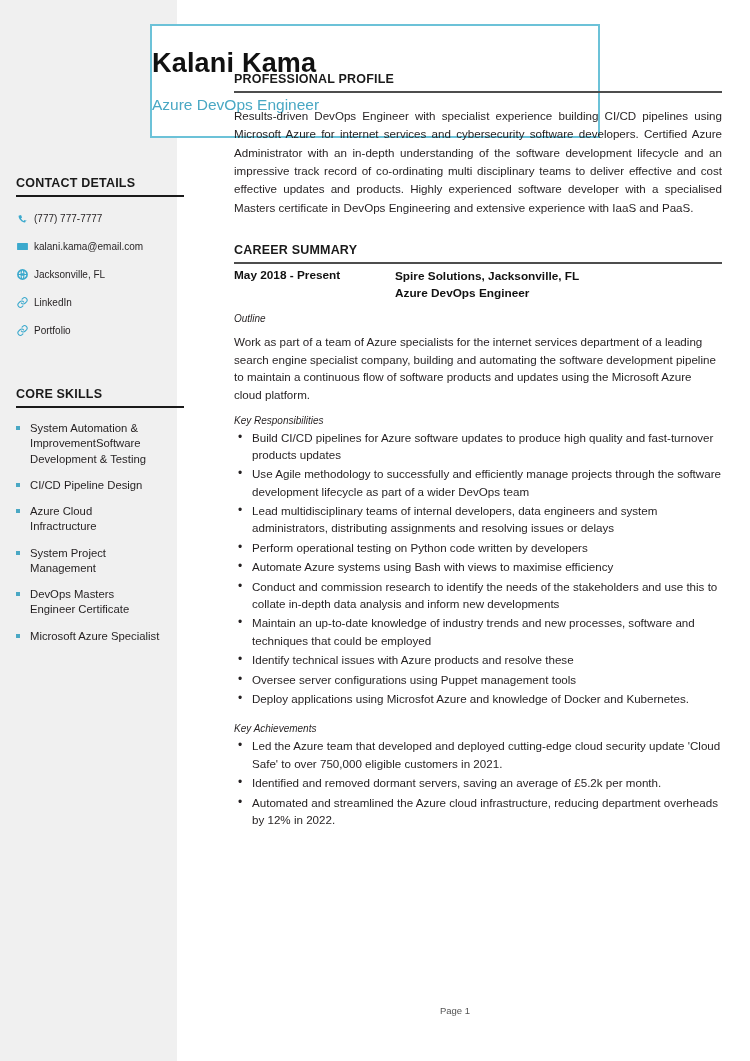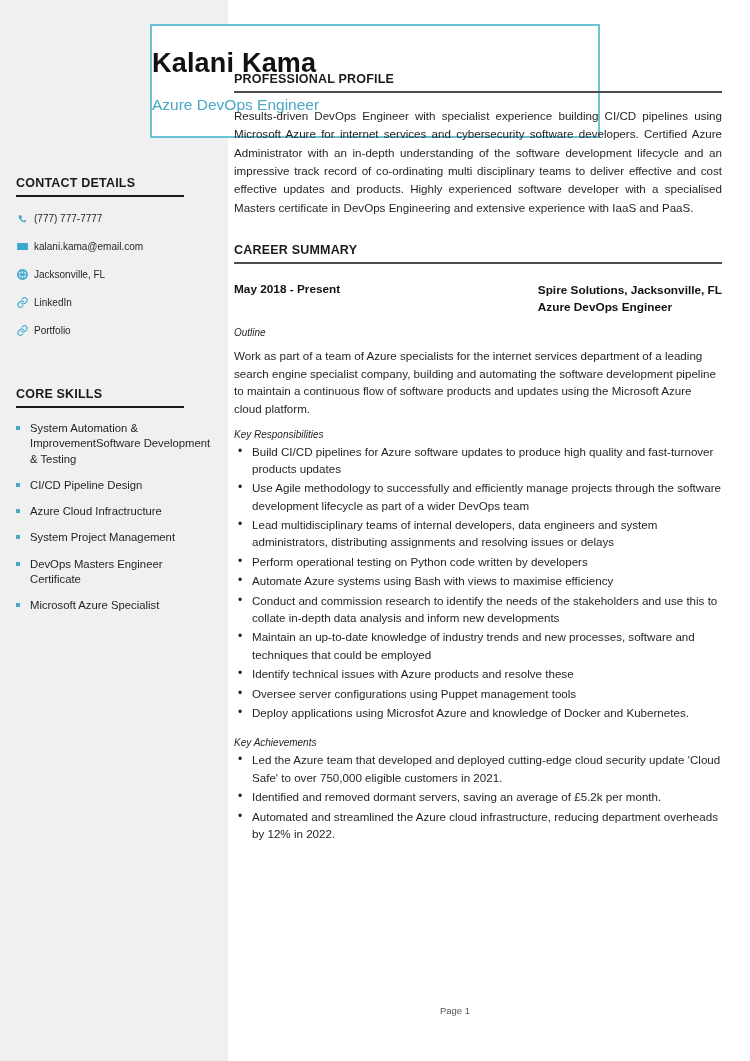--- a/index.html
+++ b/index.html
@@ -11,21 +11,21 @@
     font-family: "Liberation Sans", sans-serif;
     color: #231f20;
     position: relative;
     overflow: hidden;
   }
 
   
   .sidebar {
     position: absolute;
     left: 0; top: 0;
-    width: 228px;
+    width: 177px;
     height: 1061px;
     background: #f0f0f0;
     padding: 0 16px;
   }
 
   .side-heading {
     font-size: 12.5px;
     font-weight: bold;
     letter-spacing: 0.2px;
     color: #1a1a1a;
@@ -124,25 +124,24 @@
     font-size: 11.6px;
     line-height: 1.58;
     text-align: justify;
     color: #231f20;
   }
 
   #career-heading { margin-top: 26px; }
 
   .job-head {
     display: flex;
-    margin-top: 18px;
+    margin-top: 4px;
     font-size: 11.8px;
     font-weight: bold;
     color: #111111;
-    justify-content: space-between;
   }
   .job-dates { flex: 0 0 161px; }
   .job-right { line-height: 1.45; }
 
   .sub-label {
     font-style: italic;
     font-size: 10px;
     color: #231f20;
     margin-top: 11px;
   }

